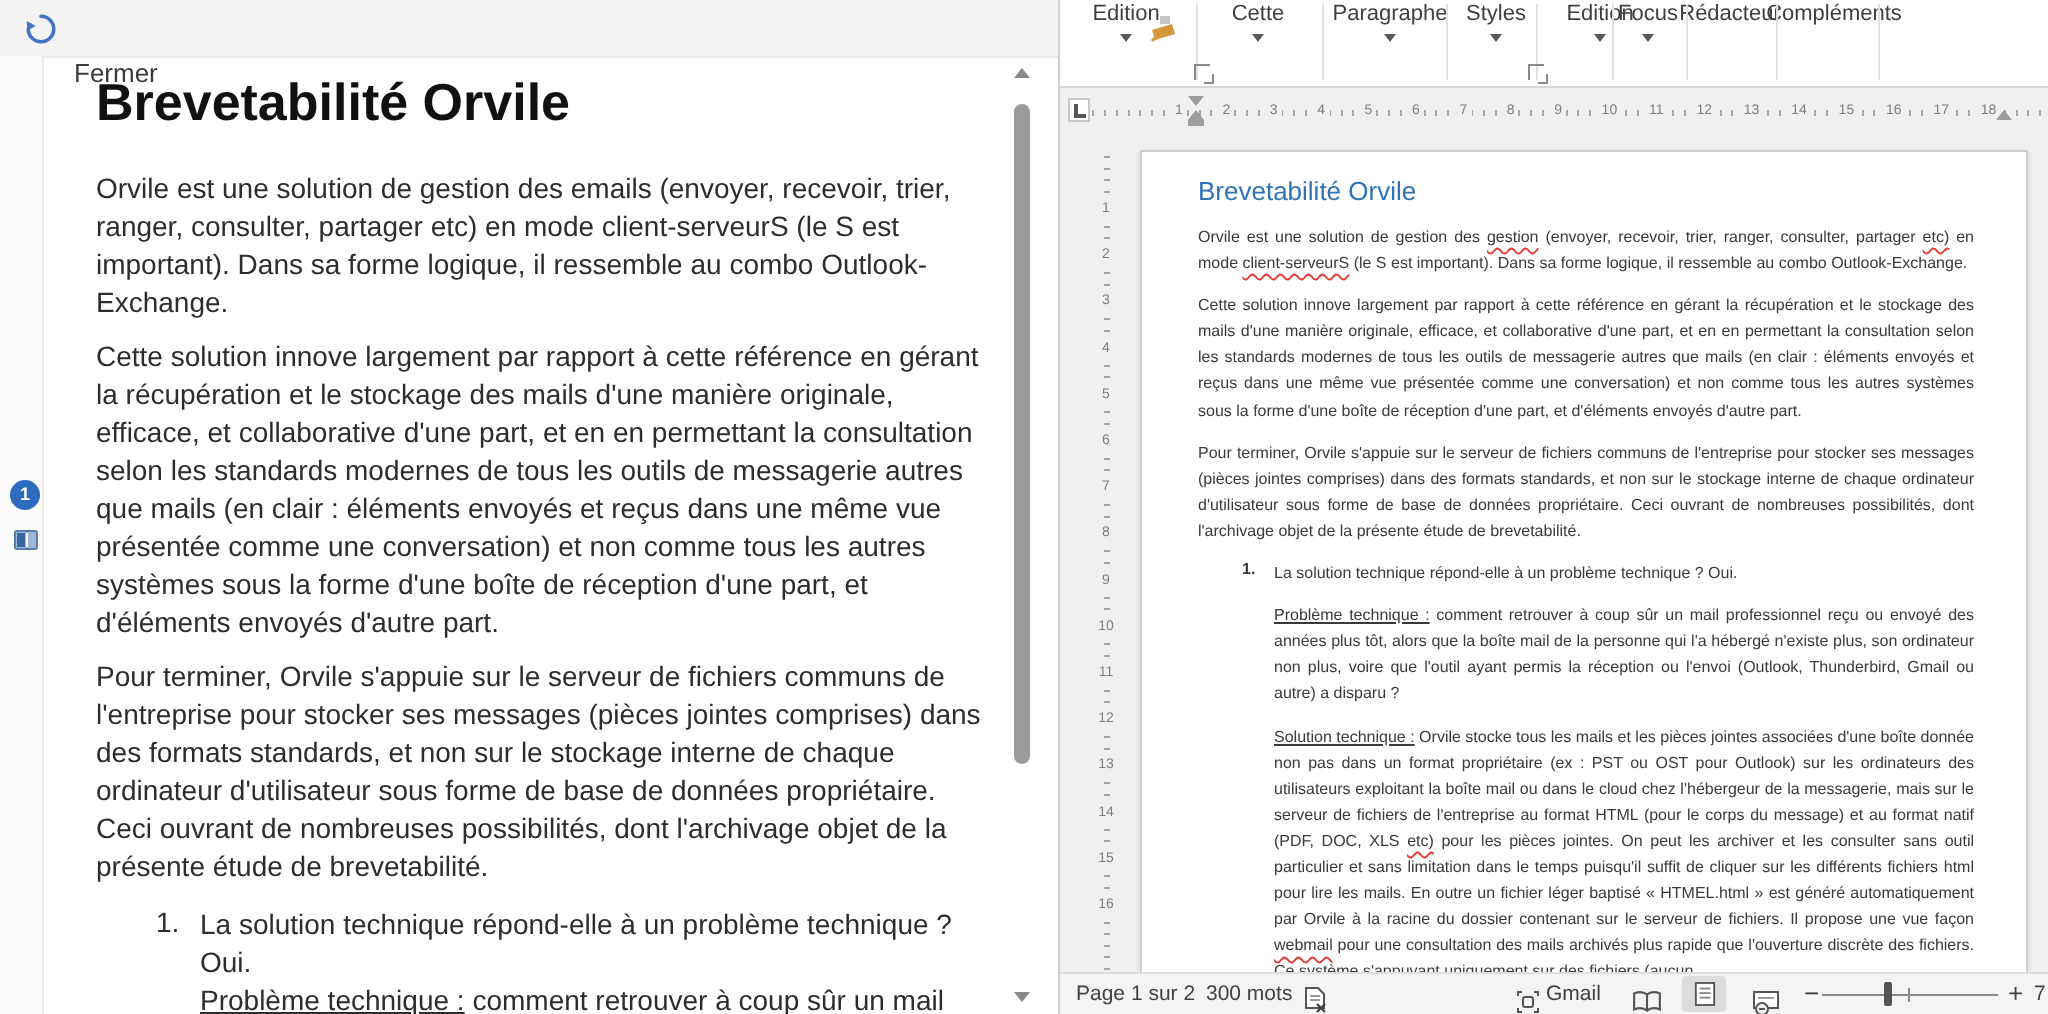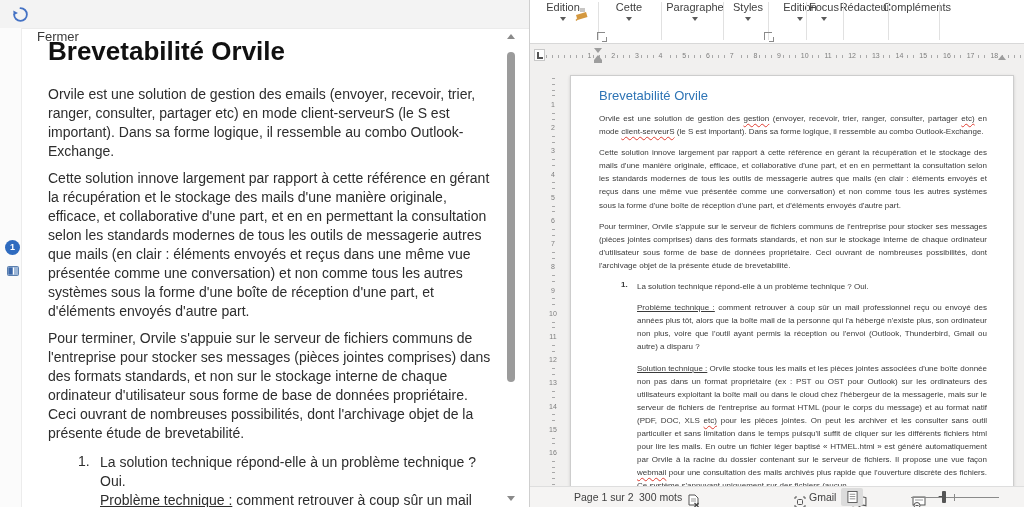--- a/index.html
+++ b/index.html
@@ -90,21 +90,21 @@
   #page h2{margin:0 0 9px 0;font-size:13px;font-weight:normal;color:#2E74B5;}
   #page p{margin:0 0 8px 0;font-size:8px;line-height:13.1px;color:#3a3a3a;text-align:justify;}
   .doc-list{position:relative;padding-left:38px;margin-top:2px;}
   .doc-num{position:absolute;left:22px;top:0;font-size:8px;font-weight:bold;color:#3a3a3a;}
   .doc-list p{margin:0;}
   .sq{text-decoration:underline wavy #E03C31 1px;text-underline-offset:2px;text-decoration-skip-ink:none;}
 
   
   #statusbar{position:absolute;left:0;bottom:0;right:0;height:20px;background:#f5f4f3;
              border-top:1px solid #dedede;font-size:10.5px;color:#414141;}
-  .sb{position:absolute;top:0;height:20px;line-height:20px;cursor:pointer;margin-left:36px;}
+  .sb{position:absolute;top:0;height:20px;line-height:20px;cursor:pointer;}
   .sb-icon{display:inline-block;vertical-align:middle;}
   .view-active{position:absolute;top:1px;width:22px;height:18px;background:#dcdcdc;
                border-radius:2px;display:flex;align-items:center;justify-content:center;cursor:pointer;}
   .ztrack{position:absolute;left:381px;top:10px;width:88px;height:1px;background:#8a8a8a;cursor:pointer;}
   .ztick{position:absolute;left:424px;top:7px;width:1px;height:7px;background:#8a8a8a;}
   .zthumb{position:absolute;left:412px;top:4px;width:4px;height:12px;background:#555;
           border-radius:1px;cursor:pointer;}
 </style>
 </head>
 <body>

